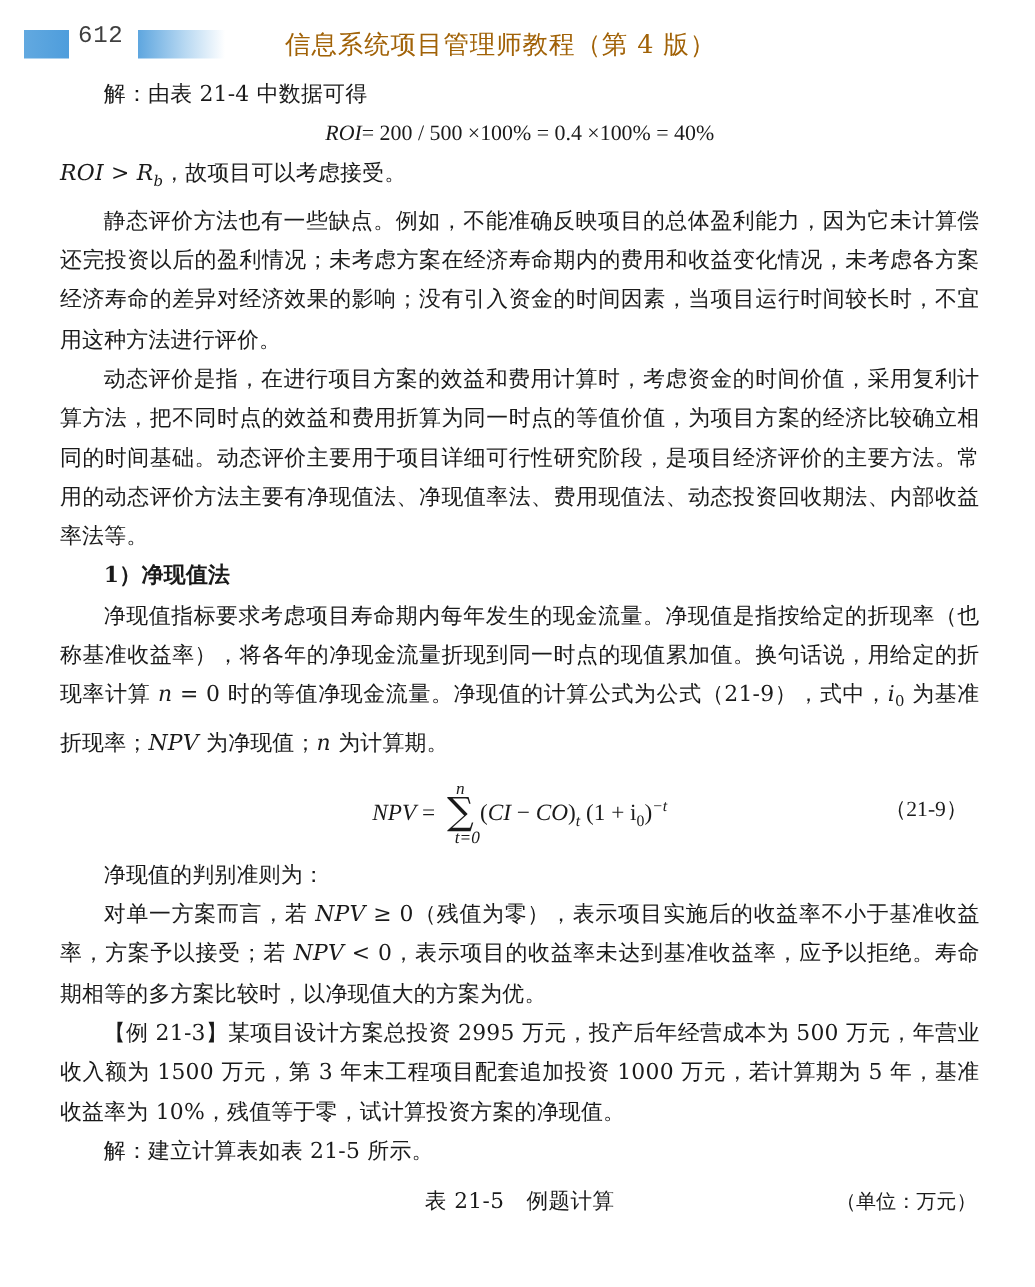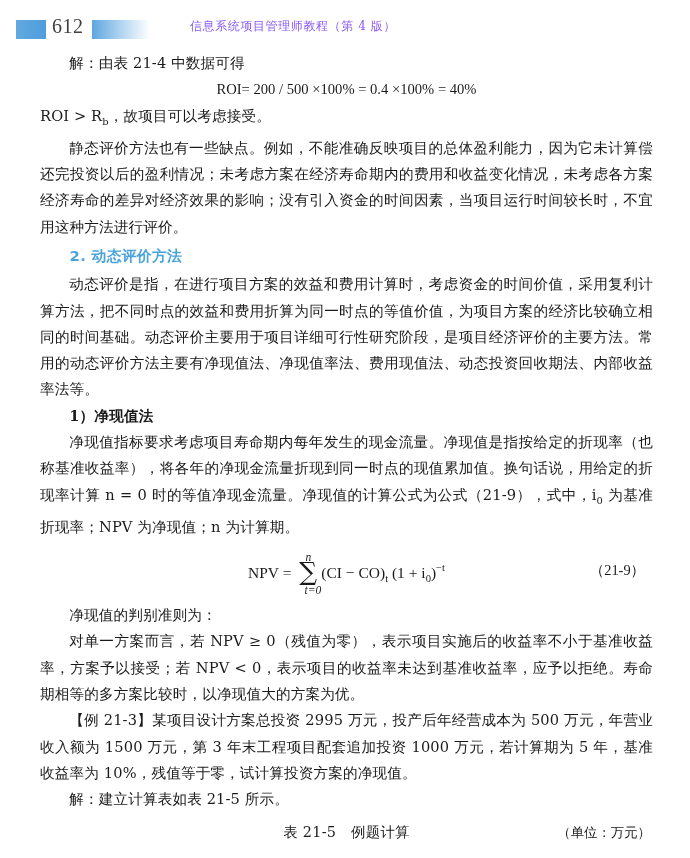--- a/index.html
+++ b/index.html
@@ -34,40 +34,40 @@
     left: 16px;
     top: 2px;
     width: 30px;
     height: 19px;
     background: linear-gradient(to right, #62a9e0 0%, #4e9ddc 100%);
   }
   .hdr-pageno {
     position: absolute;
     left: 52px;
     top: -3px;
-    font-size: 20px;
+    font-size: 16px;
     color: #3f3f3f;
     letter-spacing: 0.5px;
-    font-family: Liberation Serif, serif;
+    font-family: Liberation Mono, monospace;
   }
   .hdr-block-fade {
     position: absolute;
     left: 92px;
     top: 2px;
     width: 58px;
     height: 19px;
     background: linear-gradient(to right, #5ea6df 0%, #b9d9f2 55%, #ffffff 100%);
   }
   .hdr-title {
     position: absolute;
     left: 90px;
     top: 0px;
     width: 560px;
-    font-size: 12px;
-    color: #8b5cf6;
+    font-size: 17px;
+    color: #a16207;
     font-family: "DejaVu Serif", "Liberation Serif", serif;
     letter-spacing: 0.6px;
     text-indent: 100px;
   }
 
   
   .content {
     position: absolute;
     left: 40px;
     top: 50px;
@@ -83,21 +83,21 @@
   }
   .indent2 { text-indent: 2em; }
   .noindent { text-indent: 0; }
 
   .eq {
     text-align: center;
     font-size: 14.6px;
     line-height: 26.3px;
     font-family: "Liberation Serif", serif;
   }
-  .it { }
+  .it { font-style: italic; }
   sub { font-size: 0.68em; }
   sup { font-size: 0.68em; }
 
   .h-blue {
     font-size: 14.8px;
     line-height: 26.3px;
     color: #4ba3dc;
     font-weight: bold;
     text-indent: 2em;
     letter-spacing: 0.3px;
@@ -204,21 +204,20 @@
 
     <div class="eq">
       <span class="it">ROI</span><span>= 200 / 500 ×100% = 0.4 ×100% = 40%</span>
     </div>
 
     <p class="noindent"><span class="it">ROI &gt; R</span><sub class="it">b</sub><span>，故项目可以考虑接受。</span></p>
 
 
     <p class="indent2">静态评价方法也有一些缺点。例如，不能准确反映项目的总体盈利能力，因为它未计算偿还完投资以后的盈利情况；未考虑方案在经济寿命期内的费用和收益变化情况，未考虑各方案经济寿命的差异对经济效果的影响；没有引入资金的时间因素，当项目运行时间较长时，不宜用这种方法进行评价。</p>
 
-    <div class="h-blue">2. 动态评价方法</div>
 
     <p class="indent2">动态评价是指，在进行项目方案的效益和费用计算时，考虑资金的时间价值，采用复利计算方法，把不同时点的效益和费用折算为同一时点的等值价值，为项目方案的经济比较确立相同的时间基础。动态评价主要用于项目详细可行性研究阶段，是项目经济评价的主要方法。常用的动态评价方法主要有净现值法、净现值率法、费用现值法、动态投资回收期法、内部收益率法等。</p>
 
     <div class="h-sub">1）净现值法</div>
 
     <p class="indent2"><span>净现值指标要求考虑项目寿命期内每年发生的现金流量。净现值是指按给定的折现率（也称基准收益率），将各年的净现金流量折现到同一时点的现值累加值。换句话说，用给定的折现率计算 </span><span class="it">n</span><span> = 0 时的等值净现金流量。净现值的计算公式为公式（21-9），式中，</span><span class="it">i</span><sub>0</sub><span> 为基准折现率；</span><span class="it">NPV</span><span> 为净现值；</span><span class="it">n</span><span> 为计算期。</span></p>
 
     <div class="formula-row">
       <div class="formula-body">
         <span class="it">NPV</span>

